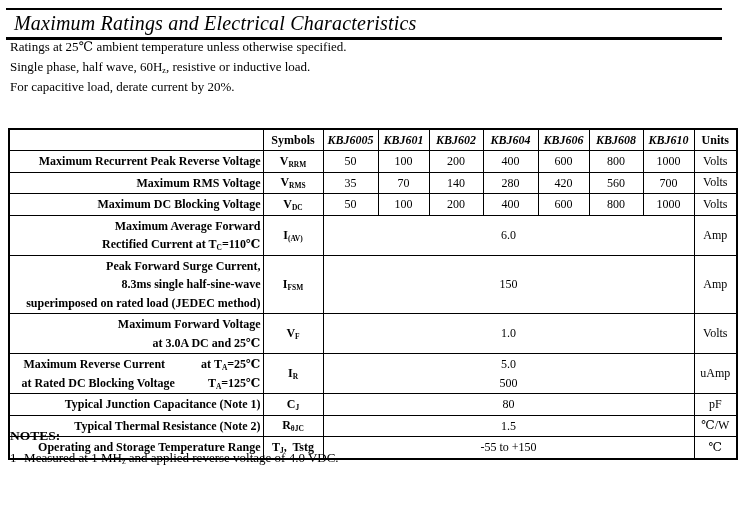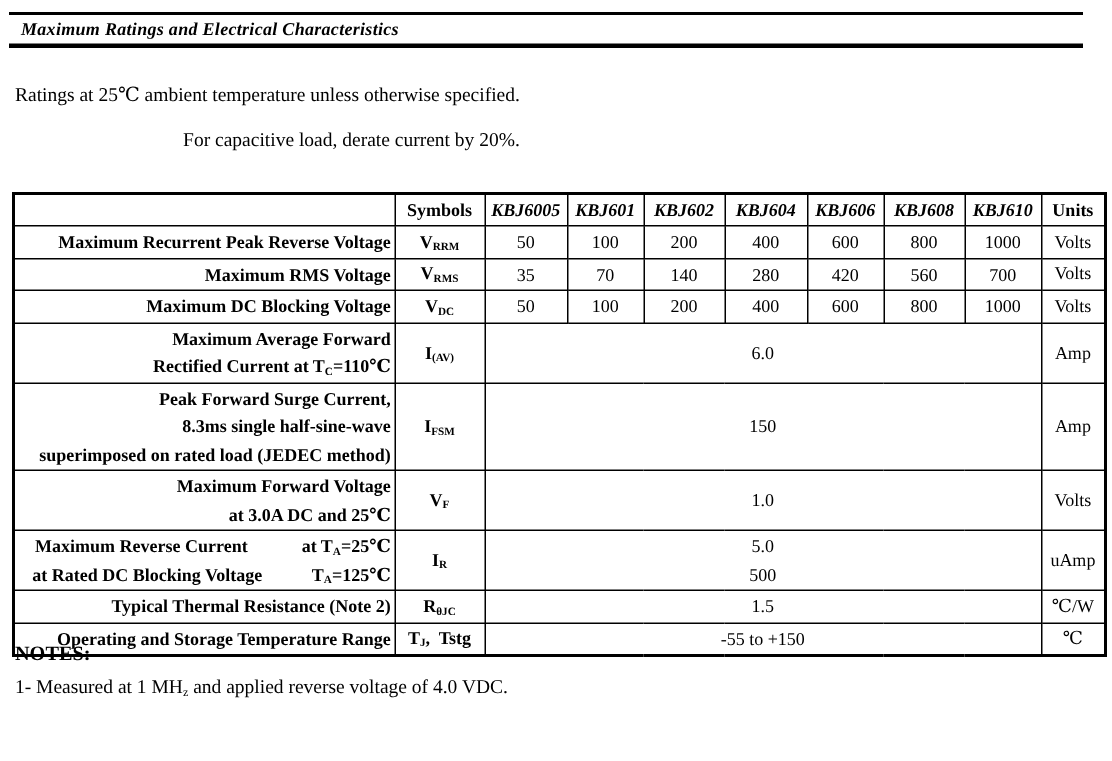--- a/index.html
+++ b/index.html
@@ -8,24 +8,24 @@
     font-family:"Liberation Serif","DejaVu Serif",serif;
     position:relative;overflow:hidden;
   }
   sub{font-size:0.62em;line-height:0;vertical-align:-0.25em;letter-spacing:0;}
 
   .title-band{
     position:absolute;left:6px;top:8px;width:708px;
     border-top:2px solid #000;border-bottom:3px solid #000;
     padding:2px 0 2px 8px;
   }
-  .title{margin:0;font-size:12px;font-weight:bold;font-style:italic;letter-spacing:0.2px;}
+  .title{margin:0;font-size:20px;font-weight:normal;font-style:italic;letter-spacing:0.2px;}
 
   .intro{position:absolute;left:10px;top:40px;font-size:13px;}
-  .intro p{margin:16px 0 6px 0;line-height:14px;text-align:right;}
+  .intro p{margin:0 0 6px 0;line-height:14px;}
 
   table.ratings{
     position:absolute;left:8px;top:128px;width:728px;
     border-collapse:collapse;table-layout:fixed;
     font-size:12px;border:2px solid #000;
   }
   .ratings th,.ratings td{border:1px solid #000;vertical-align:middle;padding:0;}
   .ratings thead th{font-weight:bold;height:20px;text-align:center;}
   .ratings thead th.model{font-style:italic;}
   .ratings tbody tr{height:19px;}
@@ -42,20 +42,21 @@
 <body>
 
 <div class="page">
 
   <div class="title-band">
     <h1 class="title">Maximum Ratings and Electrical Characteristics</h1>
   </div>
 
   <div class="intro">
     <p>Ratings at 25℃ ambient temperature unless otherwise specified.</p>
+    <p>Single phase, half wave, 60H<sub>z</sub>, resistive or inductive load.</p>
     <p>For capacitive load, derate current by 20%.</p>
   </div>
 
   <table class="ratings">
     <colgroup>
       <col style="width:254px">
       <col style="width:60px">
       <col style="width:55px">
       <col style="width:51px">
       <col style="width:54px">
@@ -134,20 +135,26 @@
           <td class="c-val" colspan="7">1.0</td>
           <td class="c-unit">Volts</td>
         </tr>
         <tr>
           <td class="c-param">Maximum Reverse Current&nbsp;&nbsp;&nbsp;&nbsp;&nbsp;&nbsp;&nbsp;&nbsp;&nbsp;&nbsp;&nbsp;&nbsp;at T<sub>A</sub>=25℃<br>at Rated DC Blocking Voltage&nbsp;&nbsp;&nbsp;&nbsp;&nbsp;&nbsp;&nbsp;&nbsp;&nbsp;&nbsp;&nbsp;T<sub>A</sub>=125℃</td>
           <td class="c-sym">I<sub>R</sub></td>
           <td class="c-val" colspan="7">5.0<br>500</td>
           <td class="c-unit">uAmp</td>
         </tr>
         <tr>
+          <td class="c-param">Typical Junction Capacitance (Note 1)</td>
+          <td class="c-sym">C<sub>J</sub></td>
+          <td class="c-val" colspan="7">80</td>
+          <td class="c-unit">pF</td>
+        </tr>
+        <tr>
           <td class="c-param">Typical Thermal Resistance (Note 2)</td>
           <td class="c-sym">R<sub>θJC</sub></td>
           <td class="c-val" colspan="7">1.5</td>
           <td class="c-unit">℃/W</td>
         </tr>
         <tr>
           <td class="c-param">Operating and Storage Temperature Range</td>
           <td class="c-sym">T<sub>J</sub>,&nbsp; Tstg</td>
           <td class="c-val" colspan="7">-55 to +150</td>
           <td class="c-unit">℃</td>

